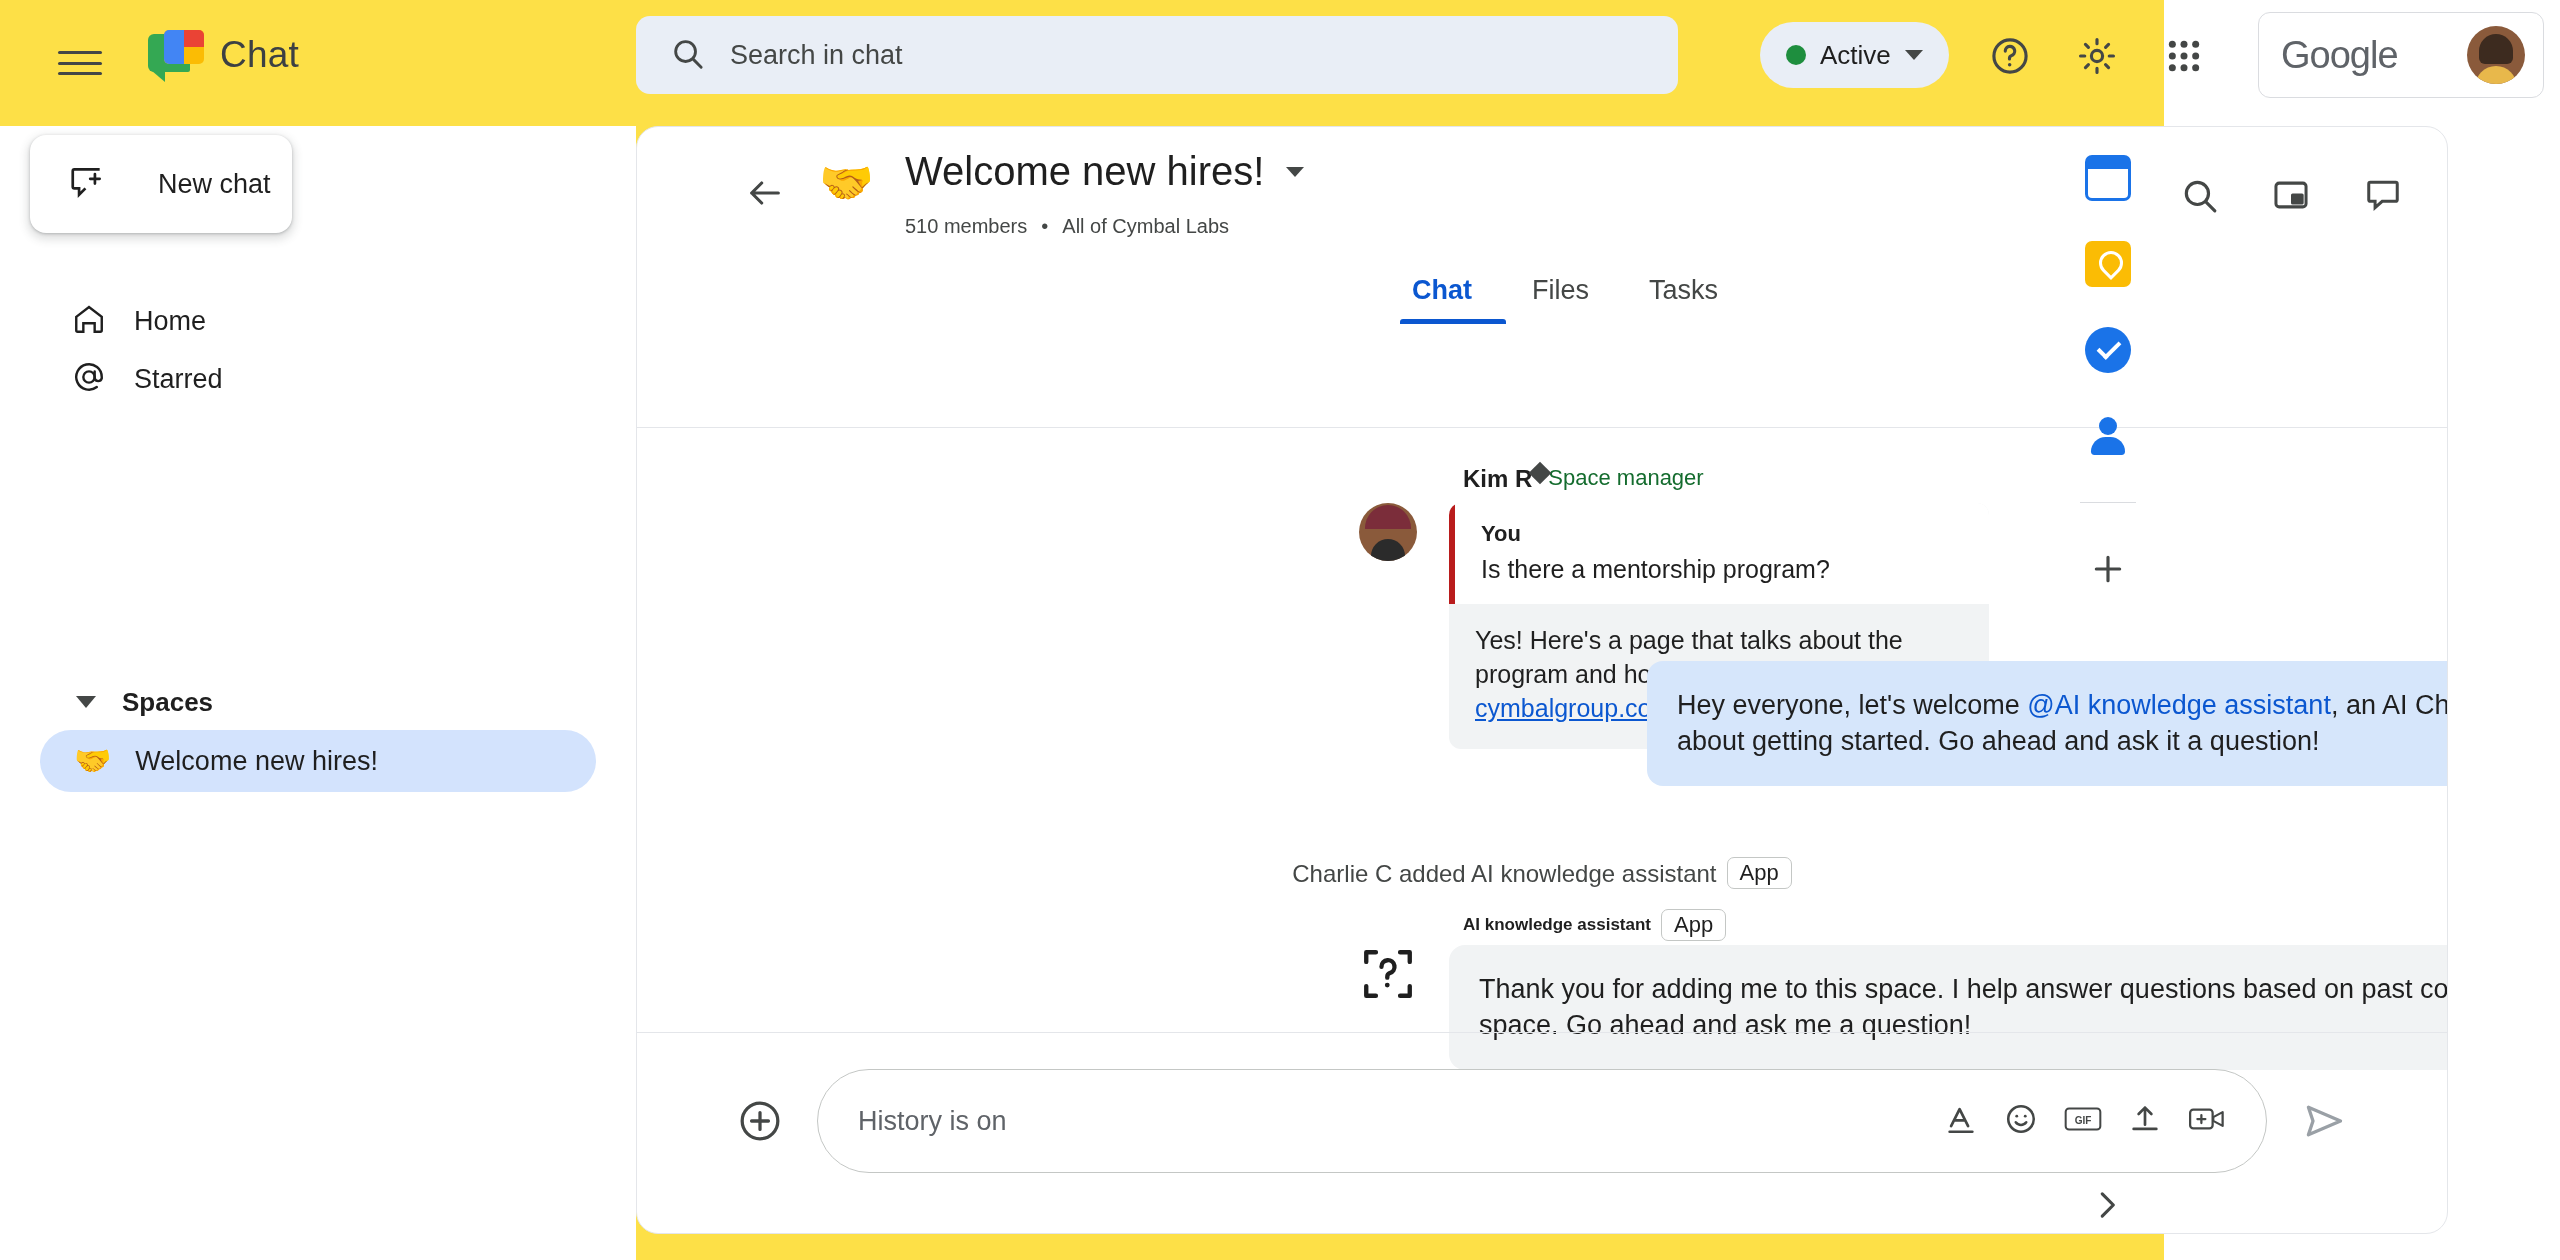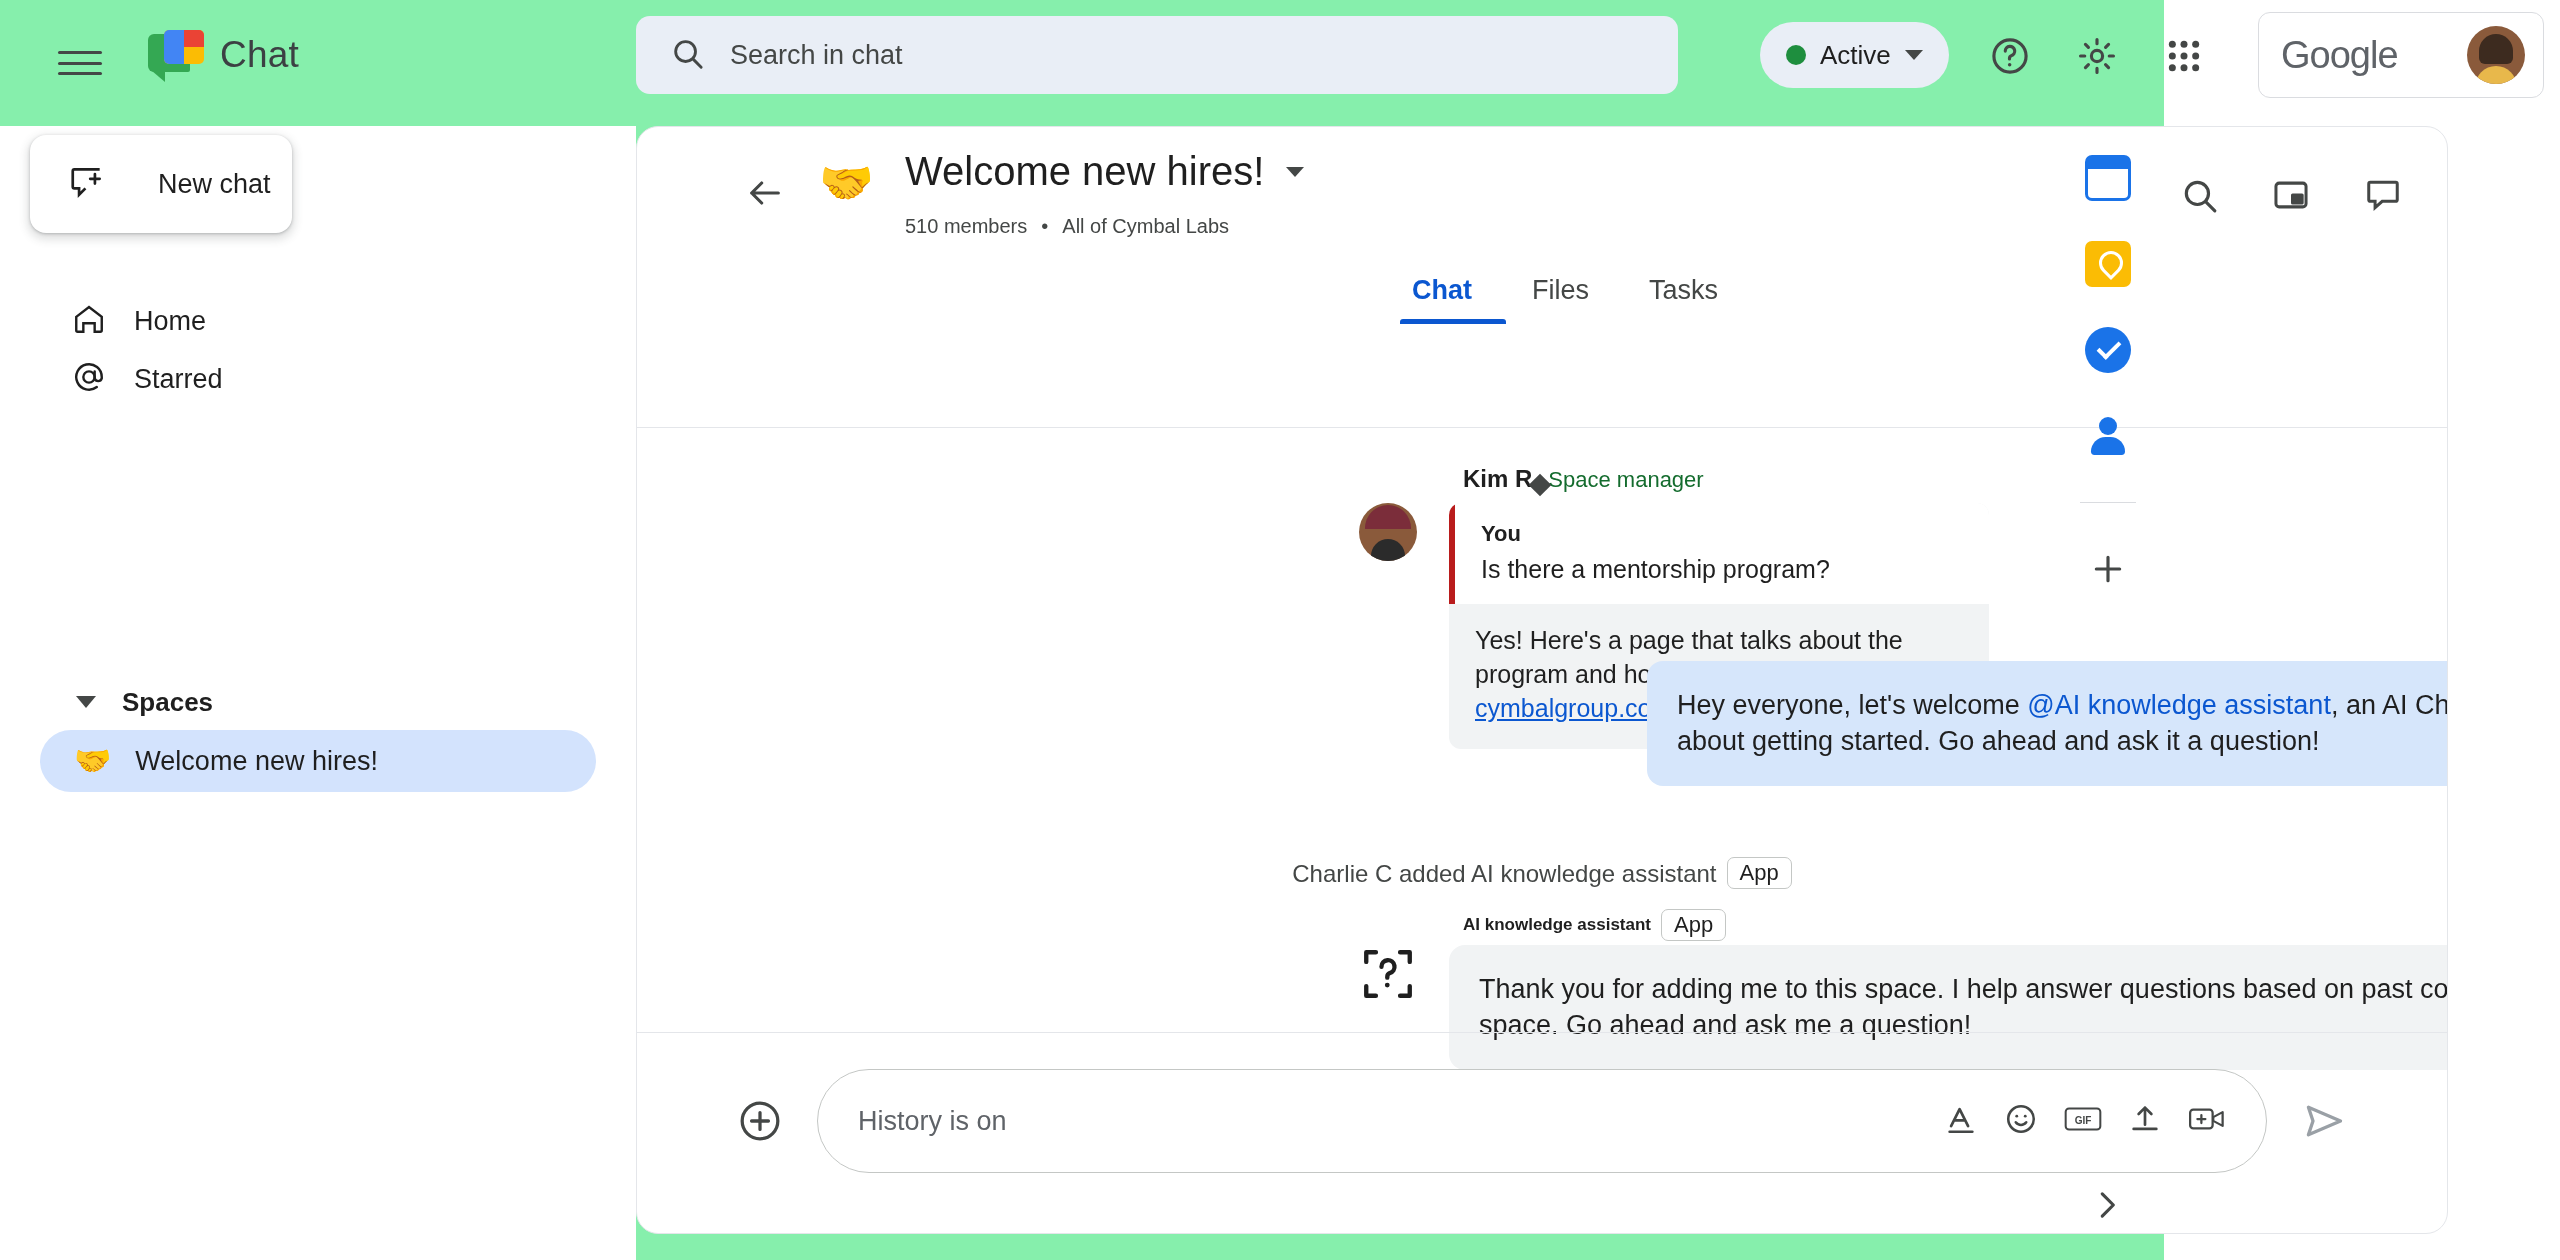--- a/index.html
+++ b/index.html
@@ -5,21 +5,21 @@
   * { box-sizing: border-box; margin: 0; padding: 0; }
   html, body {
     width: 2560px; height: 1260px;
     font-family: "Liberation Sans", sans-serif;
     background: #ffffff;
     overflow: hidden;
   }
   .app {
     position: relative;
     width: 2164px; height: 1260px;
-    background: #86efac;
+    background: #fde047;
   }
 
   
   .topbar {
     position: absolute; top: 0; left: 0;
     width: 2560px; height: 126px;
     display: flex; align-items: center;
   }
   .hamburger {
     position: absolute; left: 58px; top: 43px;
@@ -197,21 +197,21 @@
   }
   .divider-line {
     position: absolute; left: 638px; right: 0; top: 184px; height: 1px; background: #e4e6ea;
   }
 
   
   .messages { position: absolute; left: 0; top: 190px; right: 0; bottom: 160px; }
 
   .msg-name-row {
     position: absolute; left: 110px; top: 18px;
-    display: flex; align-items: flex-end; 
+    display: flex; align-items: flex-start; 
   }
   .msg-name { font-size: 24px; font-weight: bold; color: #1f1f1f; }
   .mgr-badge { font-size: 22px; color: #146c2e; }
   .diamond {
     width: 16px; height: 16px; background: #444746;
     transform: rotate(45deg);
   }
   .avatar-kim {
     position: absolute; left: 722px; top: 50px;
     width: 58px; height: 58px; border-radius: 50%;

